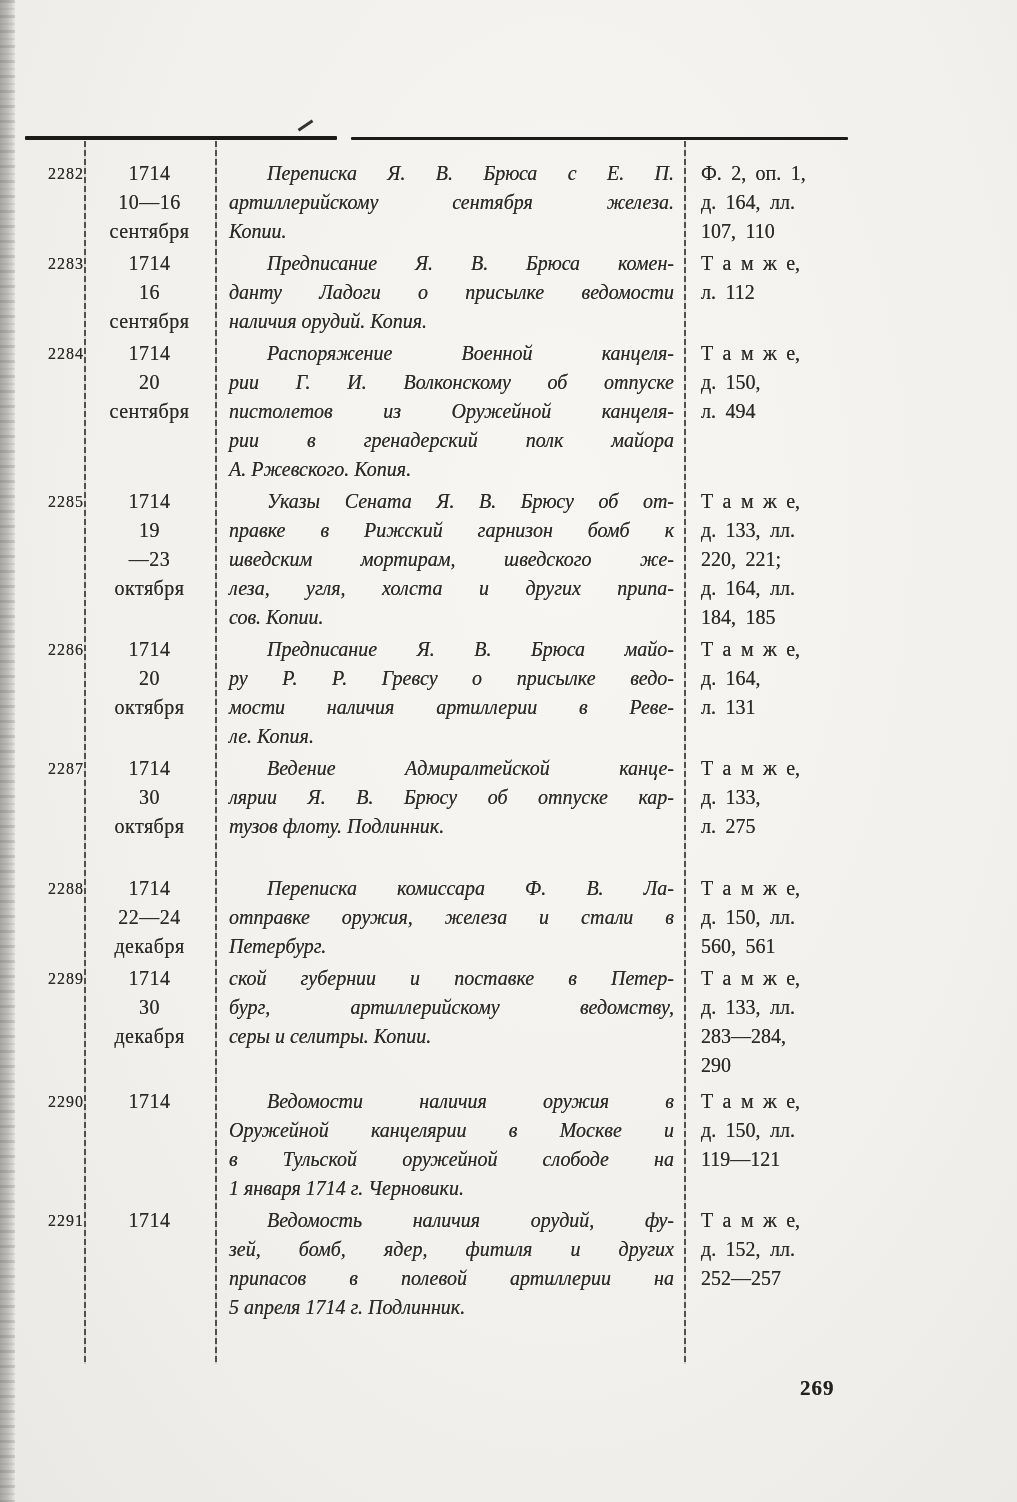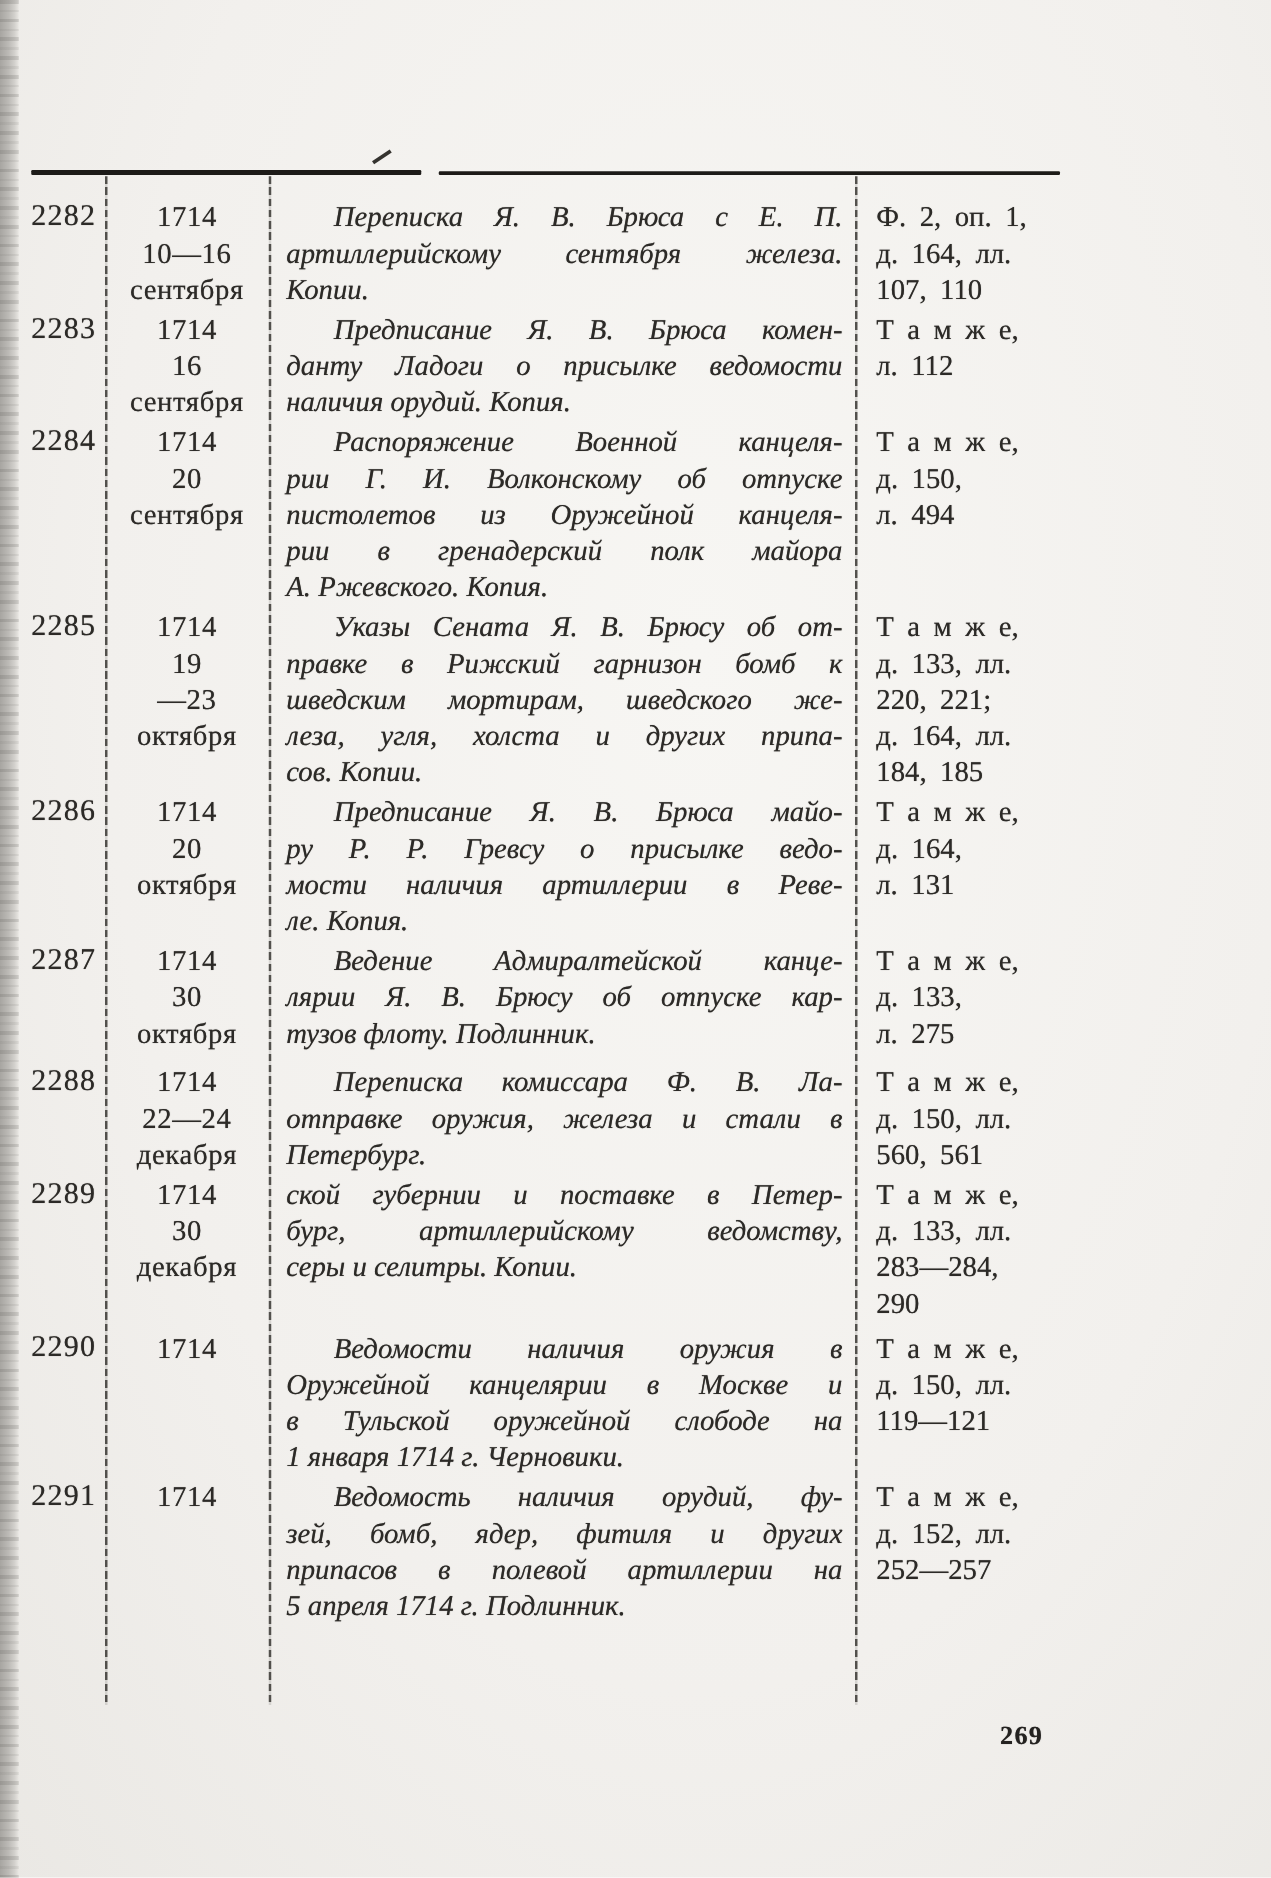--- a/index.html
+++ b/index.html
@@ -43,27 +43,27 @@
   }
   .v1 { left: 59px; }
   .v2 { left: 190px; }
   .v3 { left: 659px; }
   .rows { position: relative; padding-top: 23px; }
   .row {
     display: grid;
     grid-template-columns: 59px 131px 469px 164px;
     margin-bottom: 3px;
   }
-  .row.r2288 { margin-top: 10px; }
+  .row.r2288 { margin-top: 33px; }
   .row.r2290 { margin-top: 7px; }
   .cell {
-    font-size: 23px; line-height: 29px;
+    font-size: 20px; line-height: 29px;
     text-shadow: 0 0 0.6px rgba(42,40,36,.75);
   }
-  .num { text-align: left; font-size: 24px; letter-spacing: 1px; }
+  .num { text-align: right; font-size: 16px; letter-spacing: 1px; }
   .date { text-align: center; letter-spacing: .5px; }
   .desc { padding: 0 10px 0 14px; }
   .tline { text-align: justify; text-align-last: justify; font-style: italic; }
   .tline.first { text-indent: 38px; }
   .tline.last { text-align: justify; text-align-last: left; }
   .ref { padding-left: 17px; word-spacing: .22em; }
   .page-number {
     position: absolute; left: 800px; top: 1376px;
     font-size: 21px; font-weight: bold; letter-spacing: 1px;
     color: #242220; text-shadow: 0 0 .6px rgba(36,34,32,.7);

